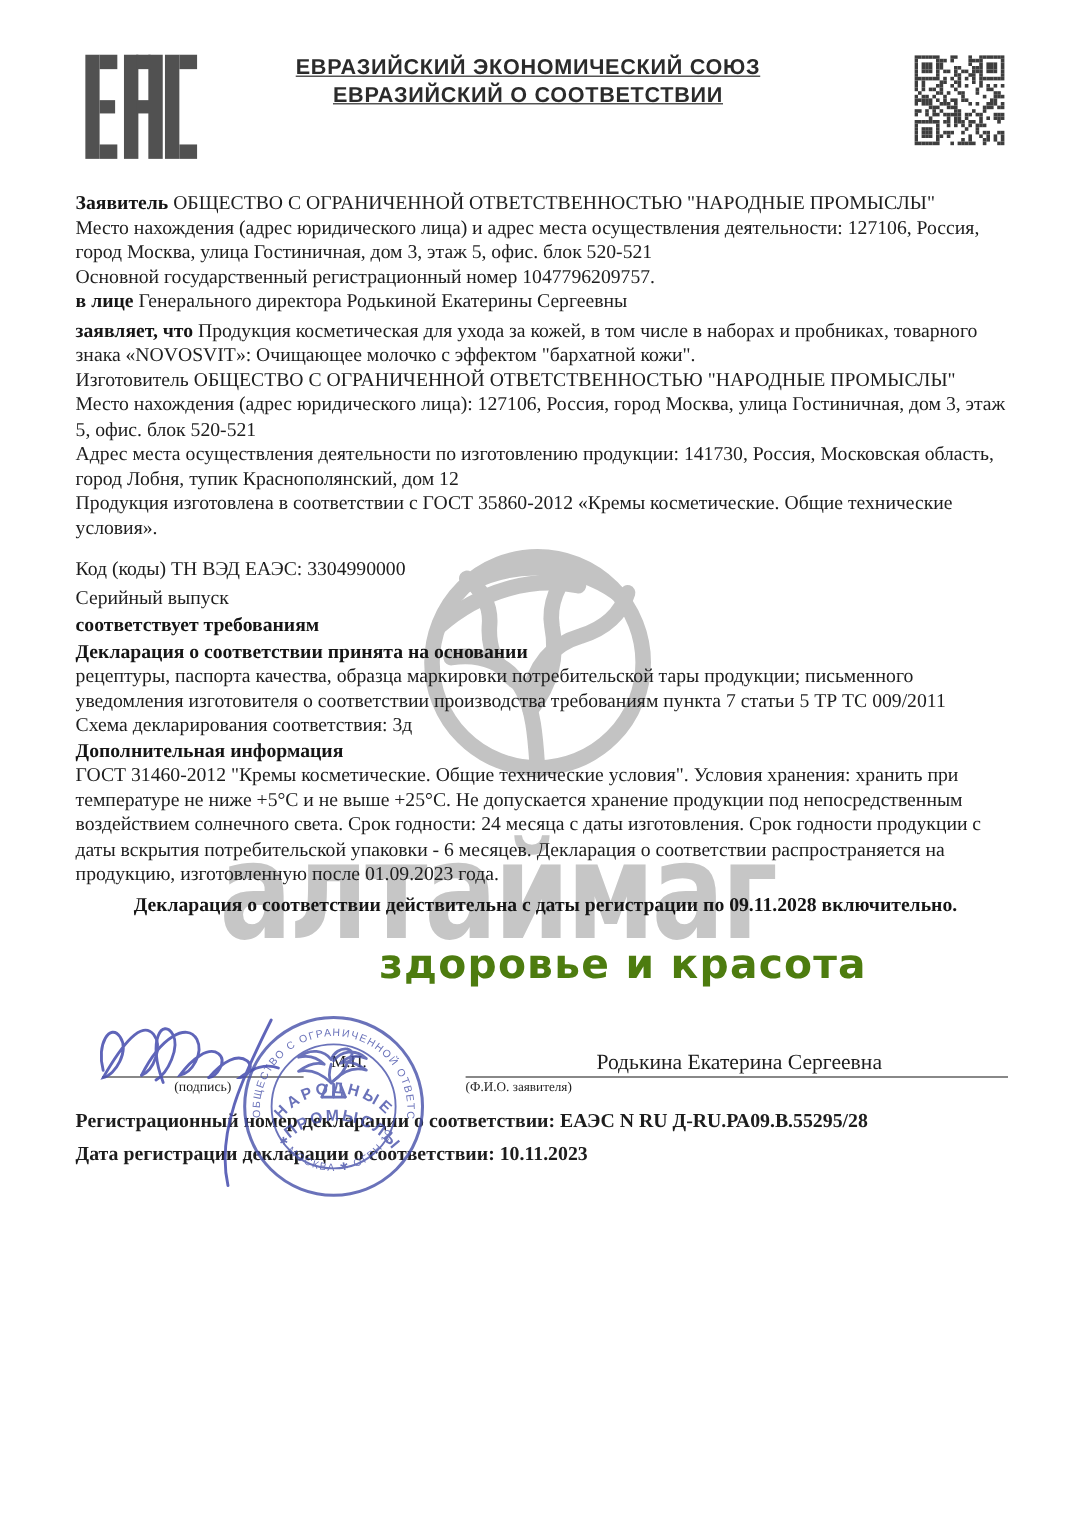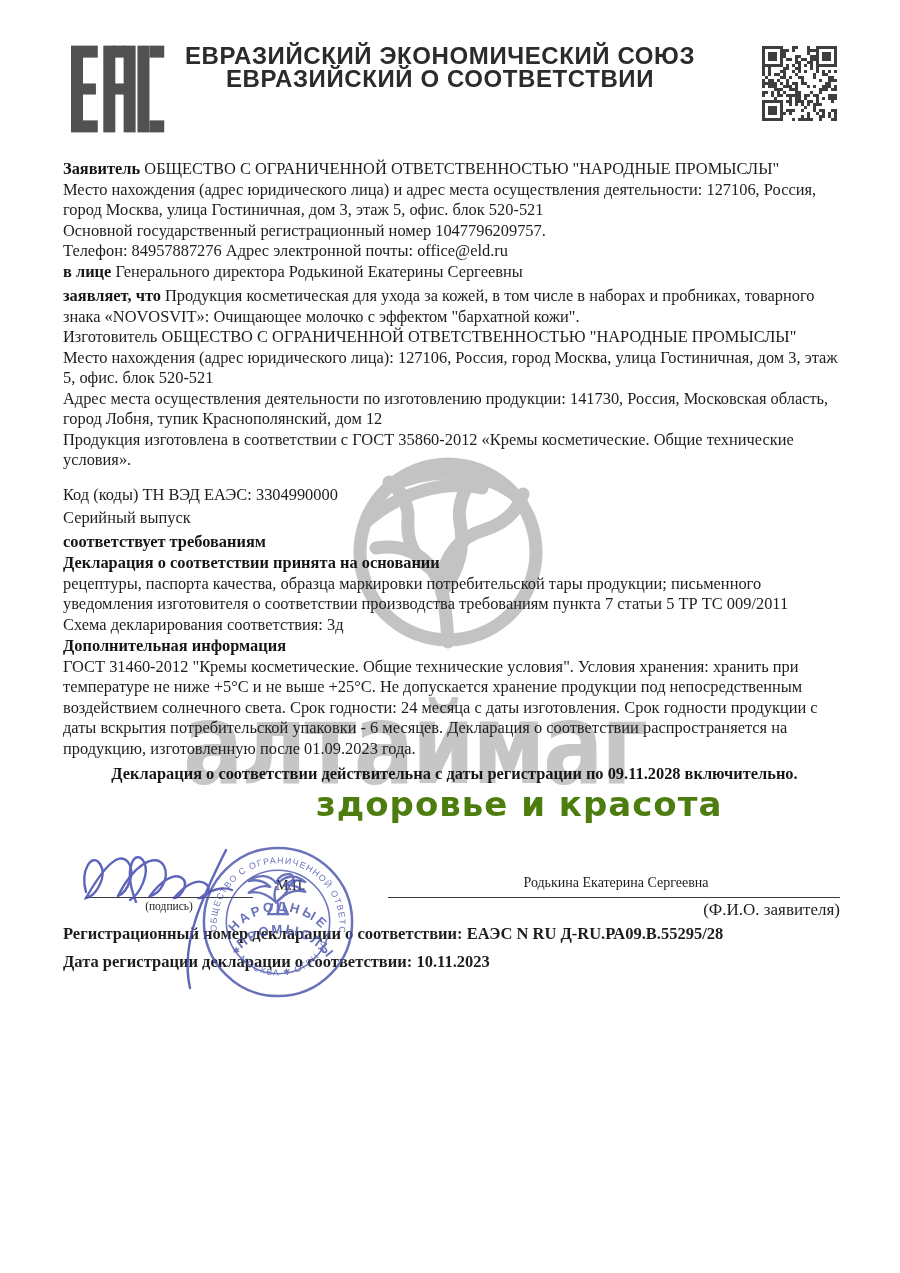--- a/index.html
+++ b/index.html
@@ -7,22 +7,23 @@
     position:relative;width:900px;height:1273px;margin:0 auto;
     background:#ffffff;overflow:hidden;
     font-family:"Liberation Serif","DejaVu Serif",serif;
     color:#1d1d1d;
   }
   
   .eac-logo{position:absolute;left:71px;top:42px;}
   .doc-title{
     position:absolute;left:160px;top:45px;width:560px;text-align:center;
     font-family:"Liberation Sans","DejaVu Sans",sans-serif;
-    font-weight:bold;font-size:24px;line-height:22.5px;color:#2b2b2b;
+    font-weight:bold;font-size:18px;line-height:22.5px;color:#2b2b2b;
     letter-spacing:0.6px;
+    text-decoration:underline;
   }
   .qr{position:absolute;left:762px;top:46px;width:76px;height:76px;}
   
   .body-text{
     position:absolute;left:63px;top:159px;width:783px;
     font-size:16.4px;line-height:20.5px;
   }
   .body-text p{margin:0;}
   .body-text b{font-weight:bold;color:#151515;}
   
@@ -38,23 +39,23 @@
     position:absolute;left:316px;top:784px;
     font-family:"DejaVu Sans","Liberation Sans",sans-serif;
     font-weight:bold;font-size:34px;color:#4d7c0f;letter-spacing:1px;
     white-space:nowrap;z-index:0;
   }
   .layer-text{position:relative;z-index:1;}
   
   .sign-line{position:absolute;left:85px;top:897px;width:168px;border-top:1.6px solid #3a3a3a;}
   .sign-label{position:absolute;left:85px;top:900px;width:168px;text-align:center;font-size:11.5px;}
   .mp-label{position:absolute;left:276px;top:878px;font-size:14px;}
-  .applicant-name{position:absolute;left:390px;top:875px;width:452px;text-align:center;font-size:14px;}
+  .applicant-name{position:absolute;left:390px;top:875px;width:452px;text-align:center;font-size:18px;}
   .fio-line{position:absolute;left:388px;top:897px;width:452px;border-top:1.6px solid #3a3a3a;}
-  .fio-label{position:absolute;left:388px;top:900px;width:452px;text-align:right;font-size:17px;}
+  .fio-label{position:absolute;left:388px;top:900px;width:452px;text-align:left;font-size:11px;}
   .reg-number{position:absolute;left:63px;top:924px;font-size:16.5px;font-weight:bold;width:790px;}
   .reg-date{position:absolute;left:63px;top:952px;font-size:16.5px;font-weight:bold;width:790px;}
   
   .stamp{position:absolute;left:200px;top:843px;opacity:.82;z-index:2;}
   .signature-ink{position:absolute;left:76px;top:840px;opacity:.88;z-index:2;}
 </style>
 </head>
 <body>
 
 <div class="page">
@@ -394,21 +395,20 @@
       <rect x="48" y="72" width="3" height="3" fill="#3e3e3e"></rect>
       <rect x="57" y="72" width="3" height="3" fill="#3e3e3e"></rect>
       <rect x="69" y="72" width="3" height="3" fill="#3e3e3e"></rect>
       <rect x="72" y="72" width="3" height="3" fill="#3e3e3e"></rect>
     </svg>
 
   <div class="body-text layer-text" id="body-paragraphs">
       <p><b>Заявитель</b> ОБЩЕСТВО С ОГРАНИЧЕННОЙ ОТВЕТСТВЕННОСТЬЮ "НАРОДНЫЕ ПРОМЫСЛЫ"</p>
       <p>Место нахождения (адрес юридического лица) и адрес места осуществления деятельности: 127106, Россия, город Москва, улица Гостиничная, дом 3, этаж 5, офис. блок 520-521</p>
       <p>Основной государственный регистрационный номер 1047796209757.</p>
-      <p>Телефон: 84957887276 Адрес электронной почты: office@eld.ru</p>
       <p><b>в лице</b> Генерального директора Родькиной Екатерины Сергеевны</p>
       <p style="margin-top: 4px;"><b>заявляет, что</b> Продукция косметическая для ухода за кожей, в том числе в наборах и пробниках, товарного знака «NOVOSVIT»: Очищающее молочко с эффектом "бархатной кожи".</p>
       <p>Изготовитель ОБЩЕСТВО С ОГРАНИЧЕННОЙ ОТВЕТСТВЕННОСТЬЮ "НАРОДНЫЕ ПРОМЫСЛЫ"</p>
       <p>Место нахождения (адрес юридического лица): 127106, Россия, город Москва, улица Гостиничная, дом 3, этаж 5, офис. блок 520-521</p>
       <p>Адрес места осуществления деятельности по изготовлению продукции: 141730, Россия, Московская область, город Лобня, тупик Краснополянский, дом 12</p>
       <p>Продукция изготовлена в соответствии с ГОСТ 35860-2012 «Кремы косметические. Общие технические условия».</p>
       <p style="margin-top: 14px;">Код (коды) ТН ВЭД ЕАЭС: 3304990000</p>
       <p style="margin-top: 3px;">Серийный выпуск</p>
       <p style="margin-top: 3px;"><b>соответствует требованиям</b></p>
       <p style="margin-top: 1px;"><b>Декларация о соответствии принята на основании</b></p>

